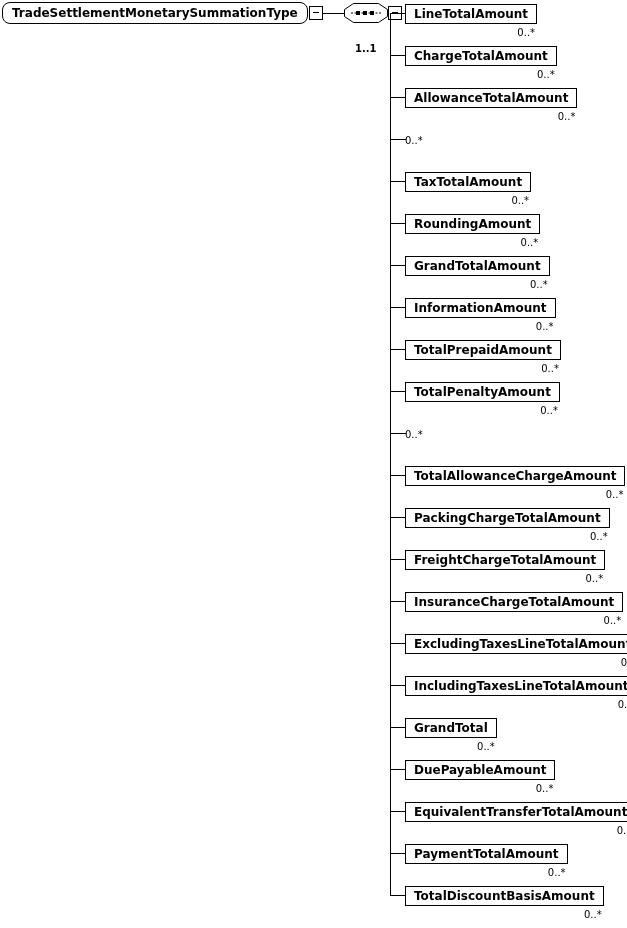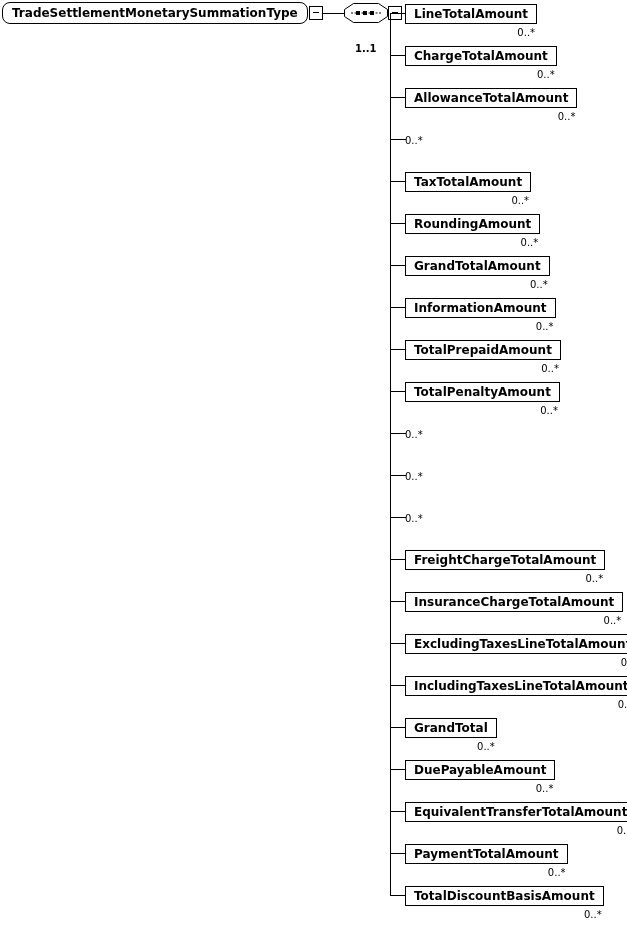--- a/index.html
+++ b/index.html
@@ -241,27 +241,33 @@
   <div class="row">
     <div class="hline"></div>
     <div class="elem-wrap">
       <div class="card">0..*</div>
     </div>
   </div>
 
   <div class="row">
     <div class="hline"></div>
     <div class="elem-wrap">
-      <div class="card">0..*</div>
-    </div>
-  </div>
-
-  <div class="row">
-    <div class="hline"></div>
-    <div class="elem-wrap">
+      <div class="elem-box">
+        <span>TotalAllowanceChargeAmount</span>
+      </div>
+      <div class="card">0..*</div>
+    </div>
+  </div>
+
+  <div class="row">
+    <div class="hline"></div>
+    <div class="elem-wrap">
+      <div class="elem-box">
+        <span>PackingChargeTotalAmount</span>
+      </div>
       <div class="card">0..*</div>
     </div>
   </div>
 
   <div class="row">
     <div class="hline"></div>
     <div class="elem-wrap">
       <div class="elem-box">
         <span>FreightChargeTotalAmount</span>
       </div>

